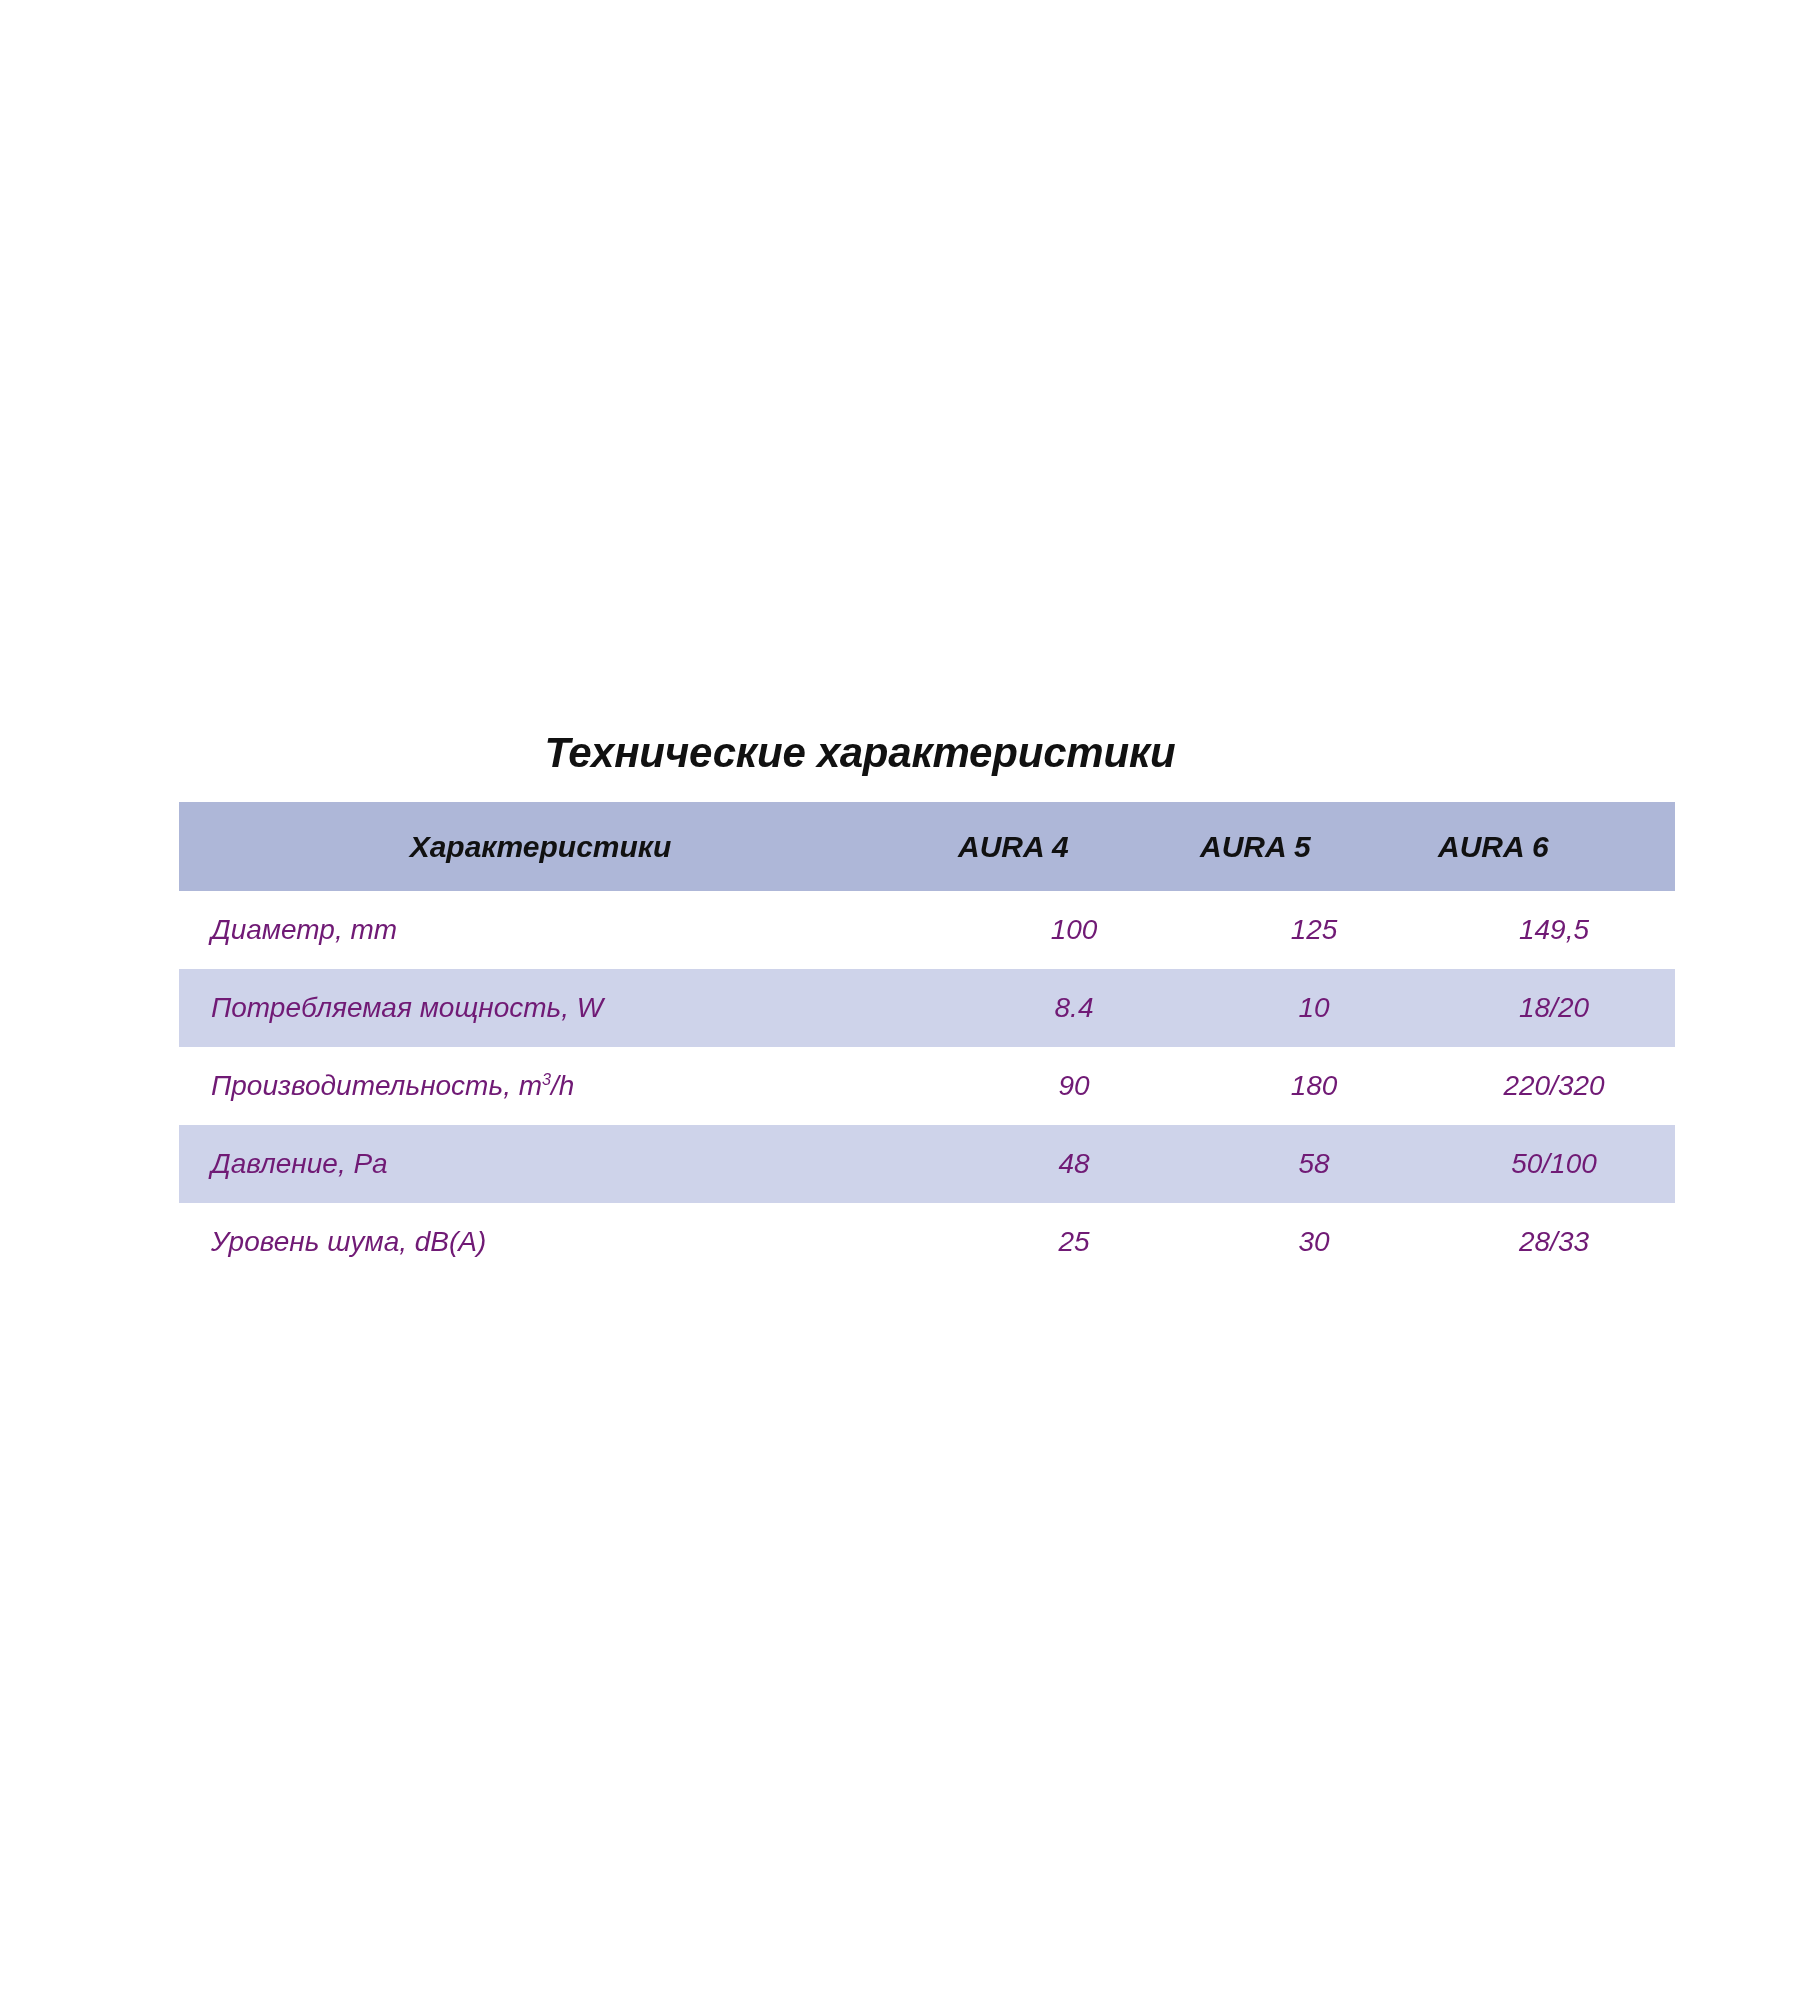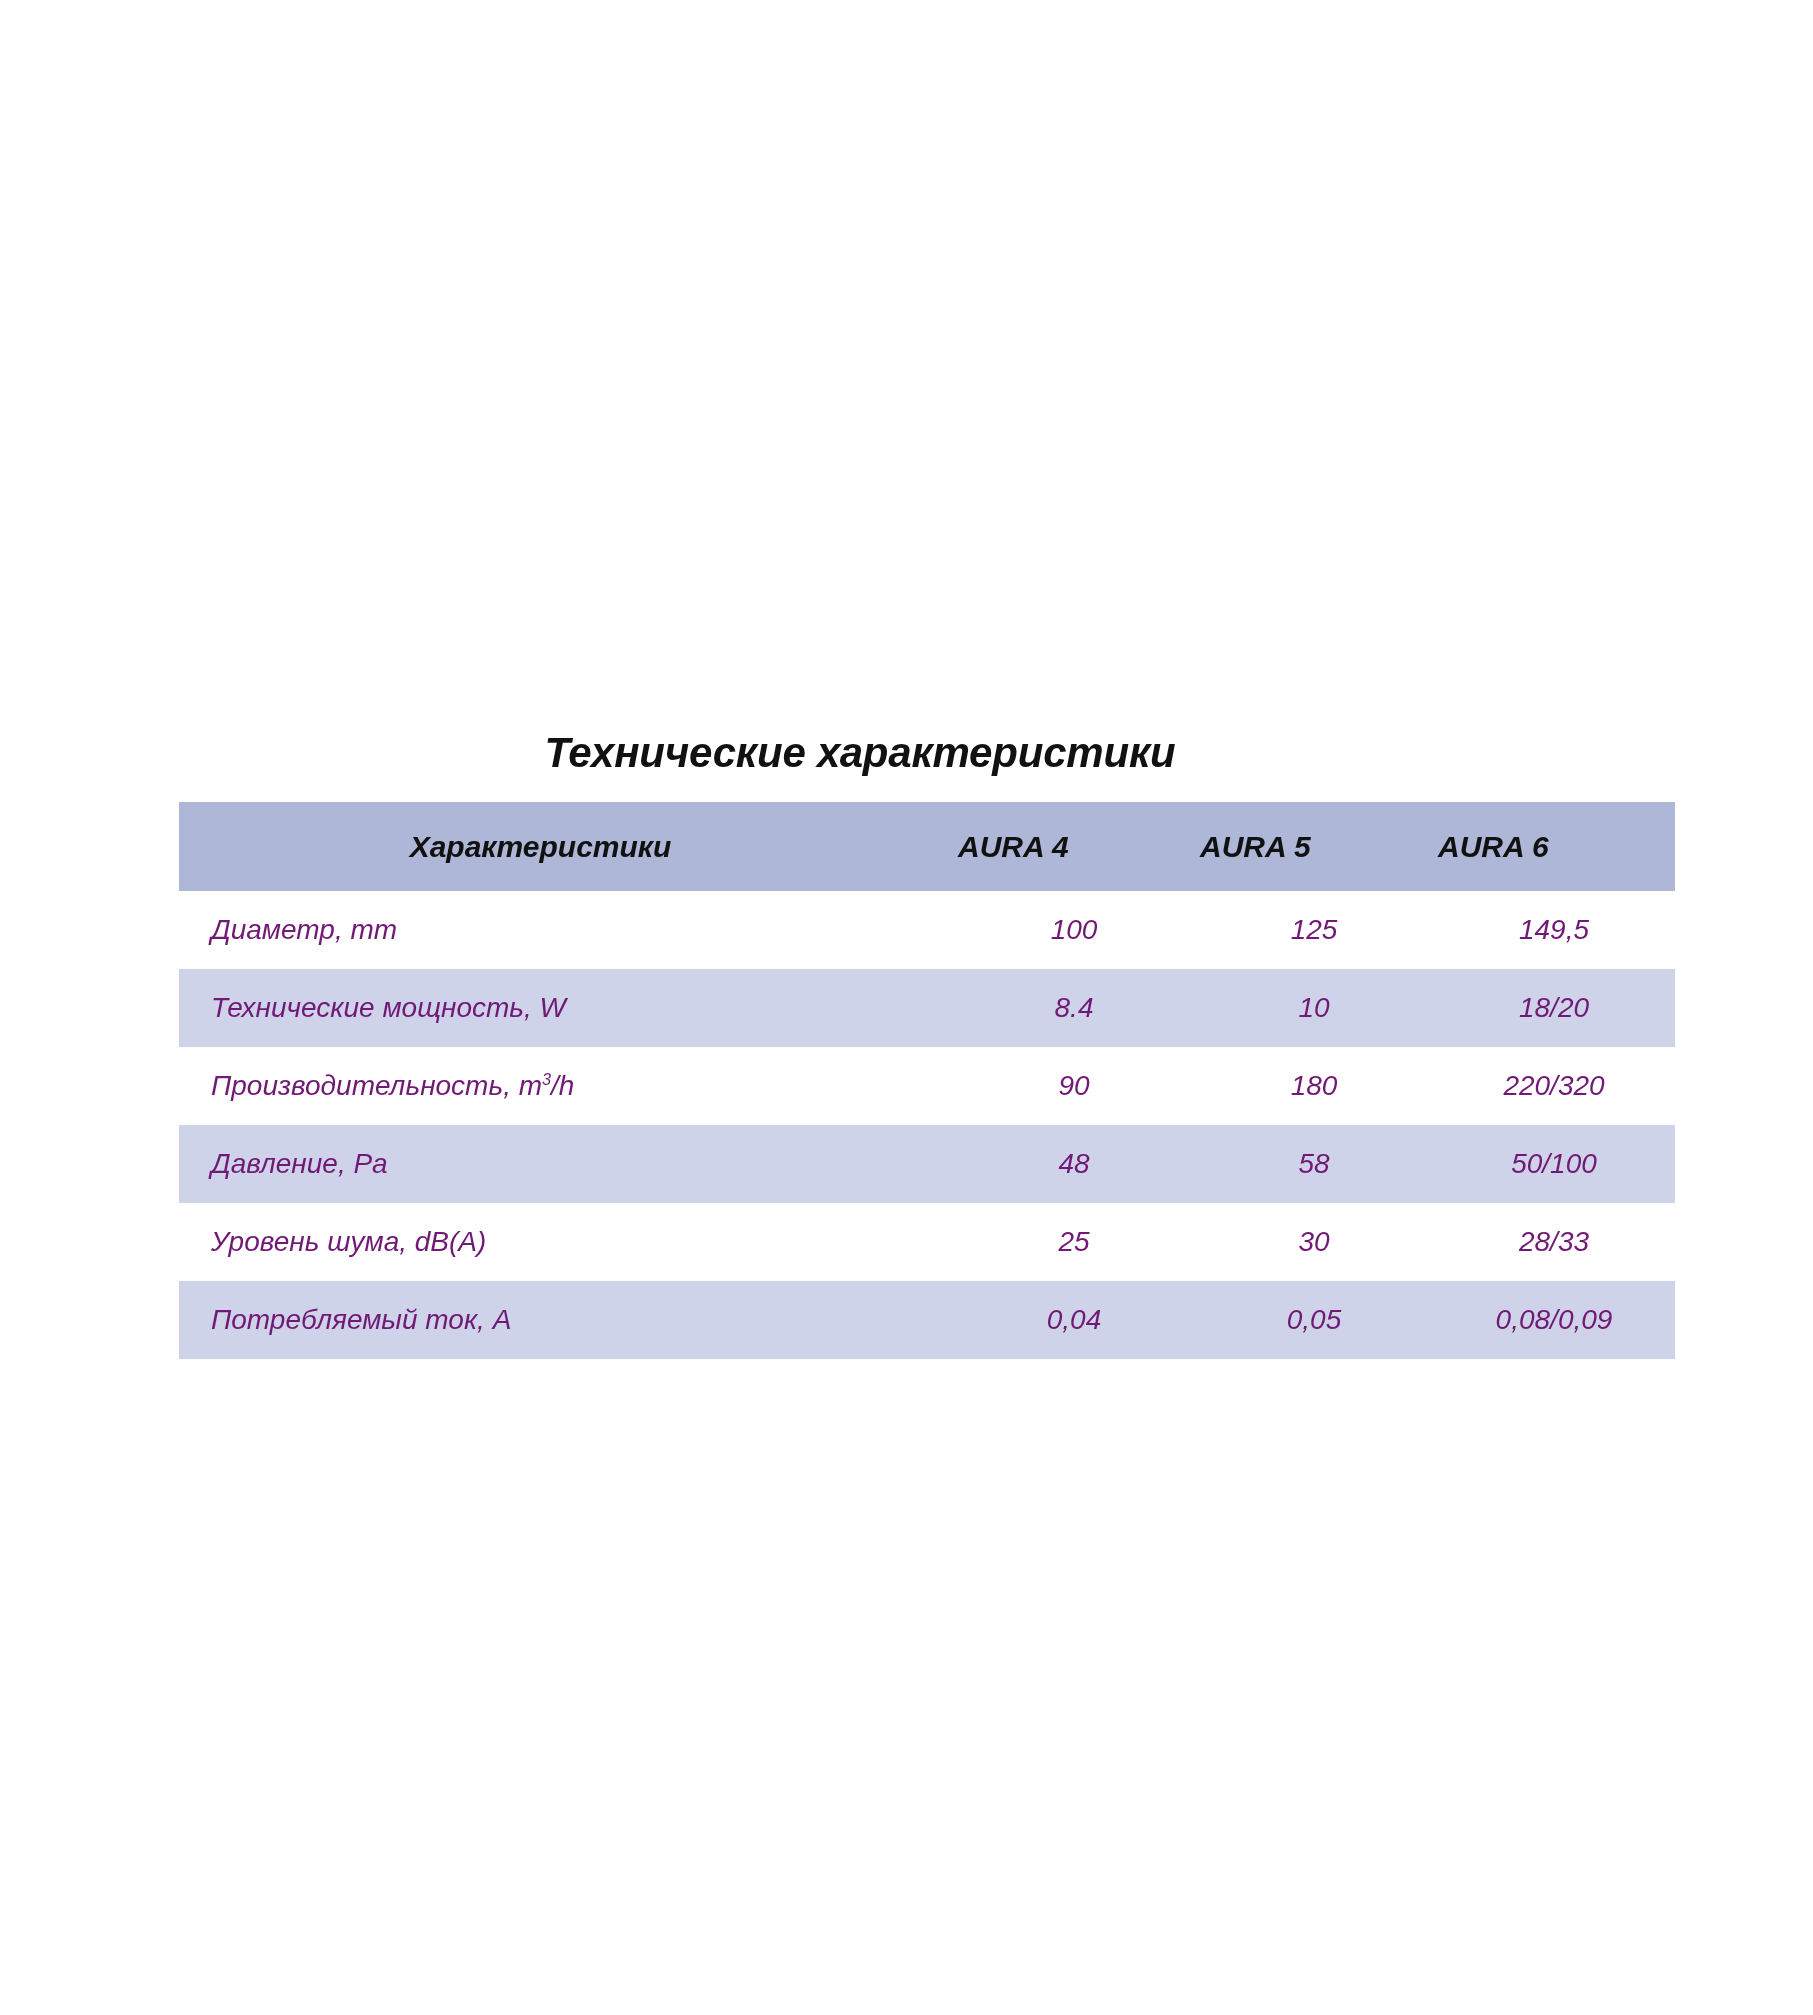--- a/index.html
+++ b/index.html
@@ -126,21 +126,21 @@
       <tbody>
 
         <tr class="odd">
           <td class="cell-label">Диаметр, mm</td>
           <td class="cell-val">100</td>
           <td class="cell-val">125</td>
           <td class="cell-val">149,5</td>
         </tr>
 
         <tr class="even">
-          <td class="cell-label">Технические мощность, W</td>
+          <td class="cell-label">Потребляемая мощность, W</td>
           <td class="cell-val">8.4</td>
           <td class="cell-val">10</td>
           <td class="cell-val">18/20</td>
         </tr>
 
         <tr class="odd">
           <td class="cell-label"><span>Производительность, m</span><sup>3</sup><span>/h</span></td>
           <td class="cell-val">90</td>
           <td class="cell-val">180</td>
           <td class="cell-val">220/320</td>
@@ -153,24 +153,18 @@
           <td class="cell-val">50/100</td>
         </tr>
 
         <tr class="odd">
           <td class="cell-label">Уровень шума, dB(A)</td>
           <td class="cell-val">25</td>
           <td class="cell-val">30</td>
           <td class="cell-val">28/33</td>
         </tr>
 
-        <tr class="even">
-          <td class="cell-label">Потребляемый ток, A</td>
-          <td class="cell-val">0,04</td>
-          <td class="cell-val">0,05</td>
-          <td class="cell-val">0,08/0,09</td>
-        </tr>
 
       </tbody>
     </table>
   </div>
 </div>
 
 
 </body></html>

